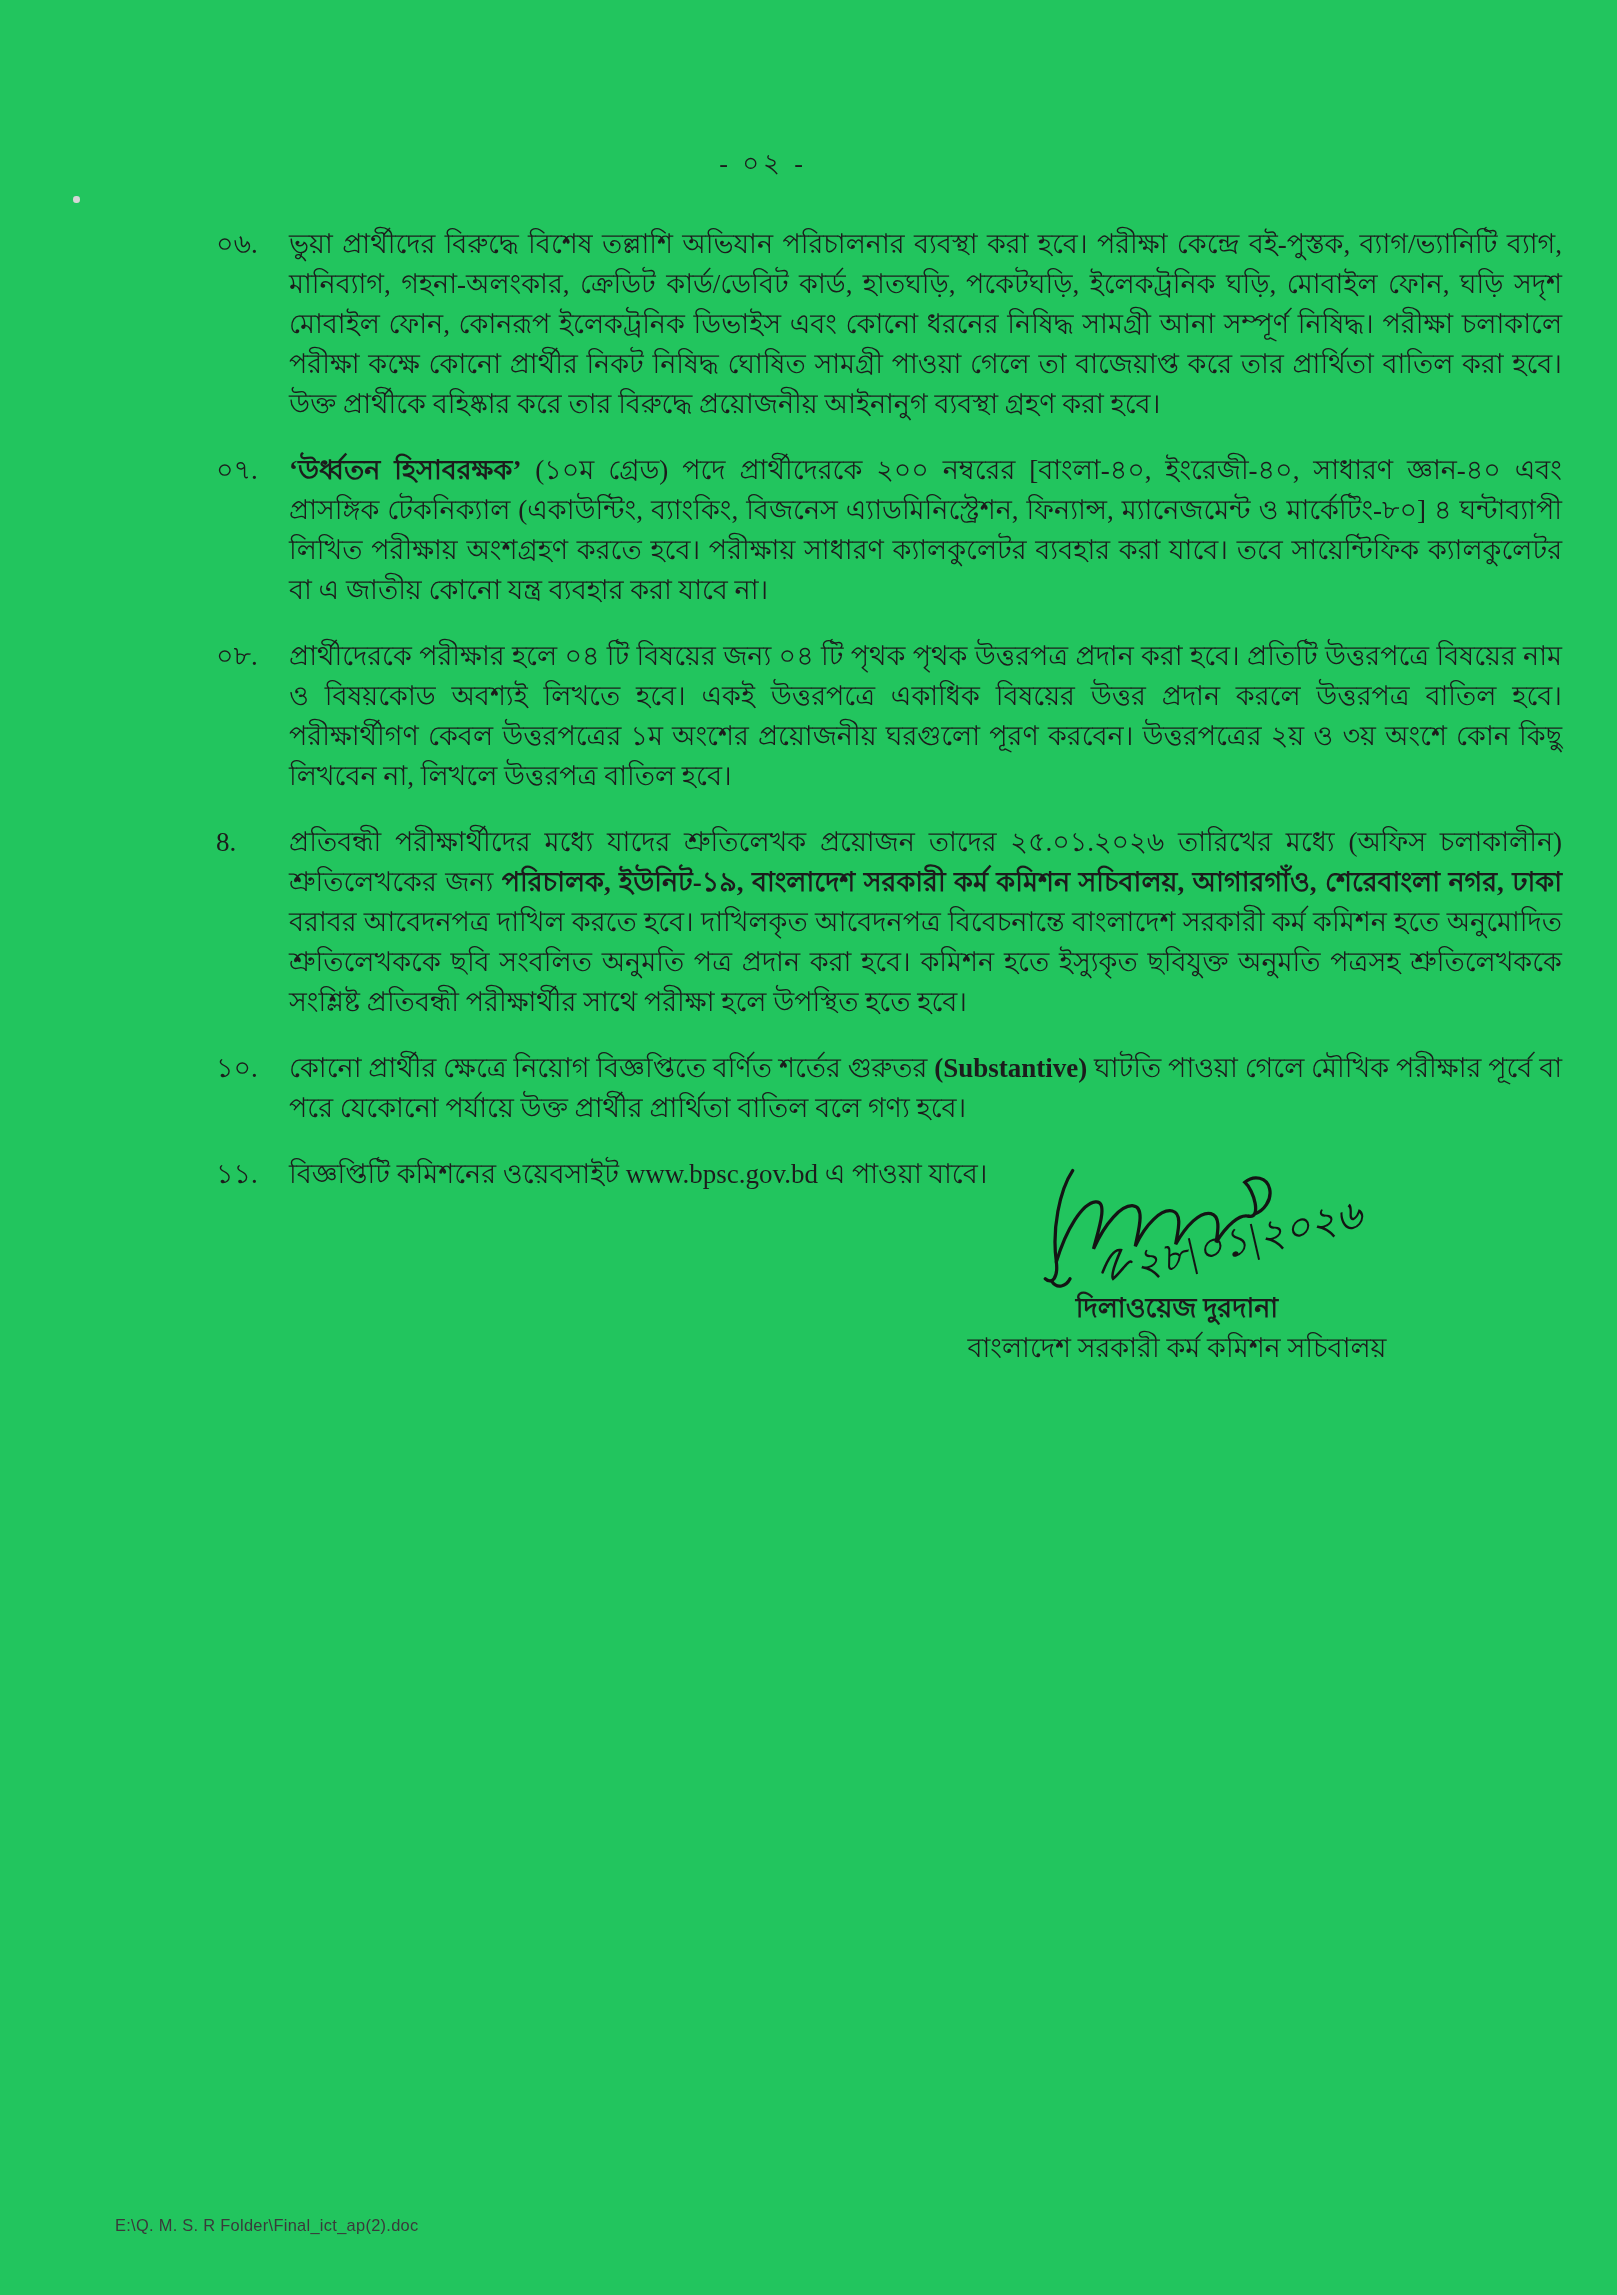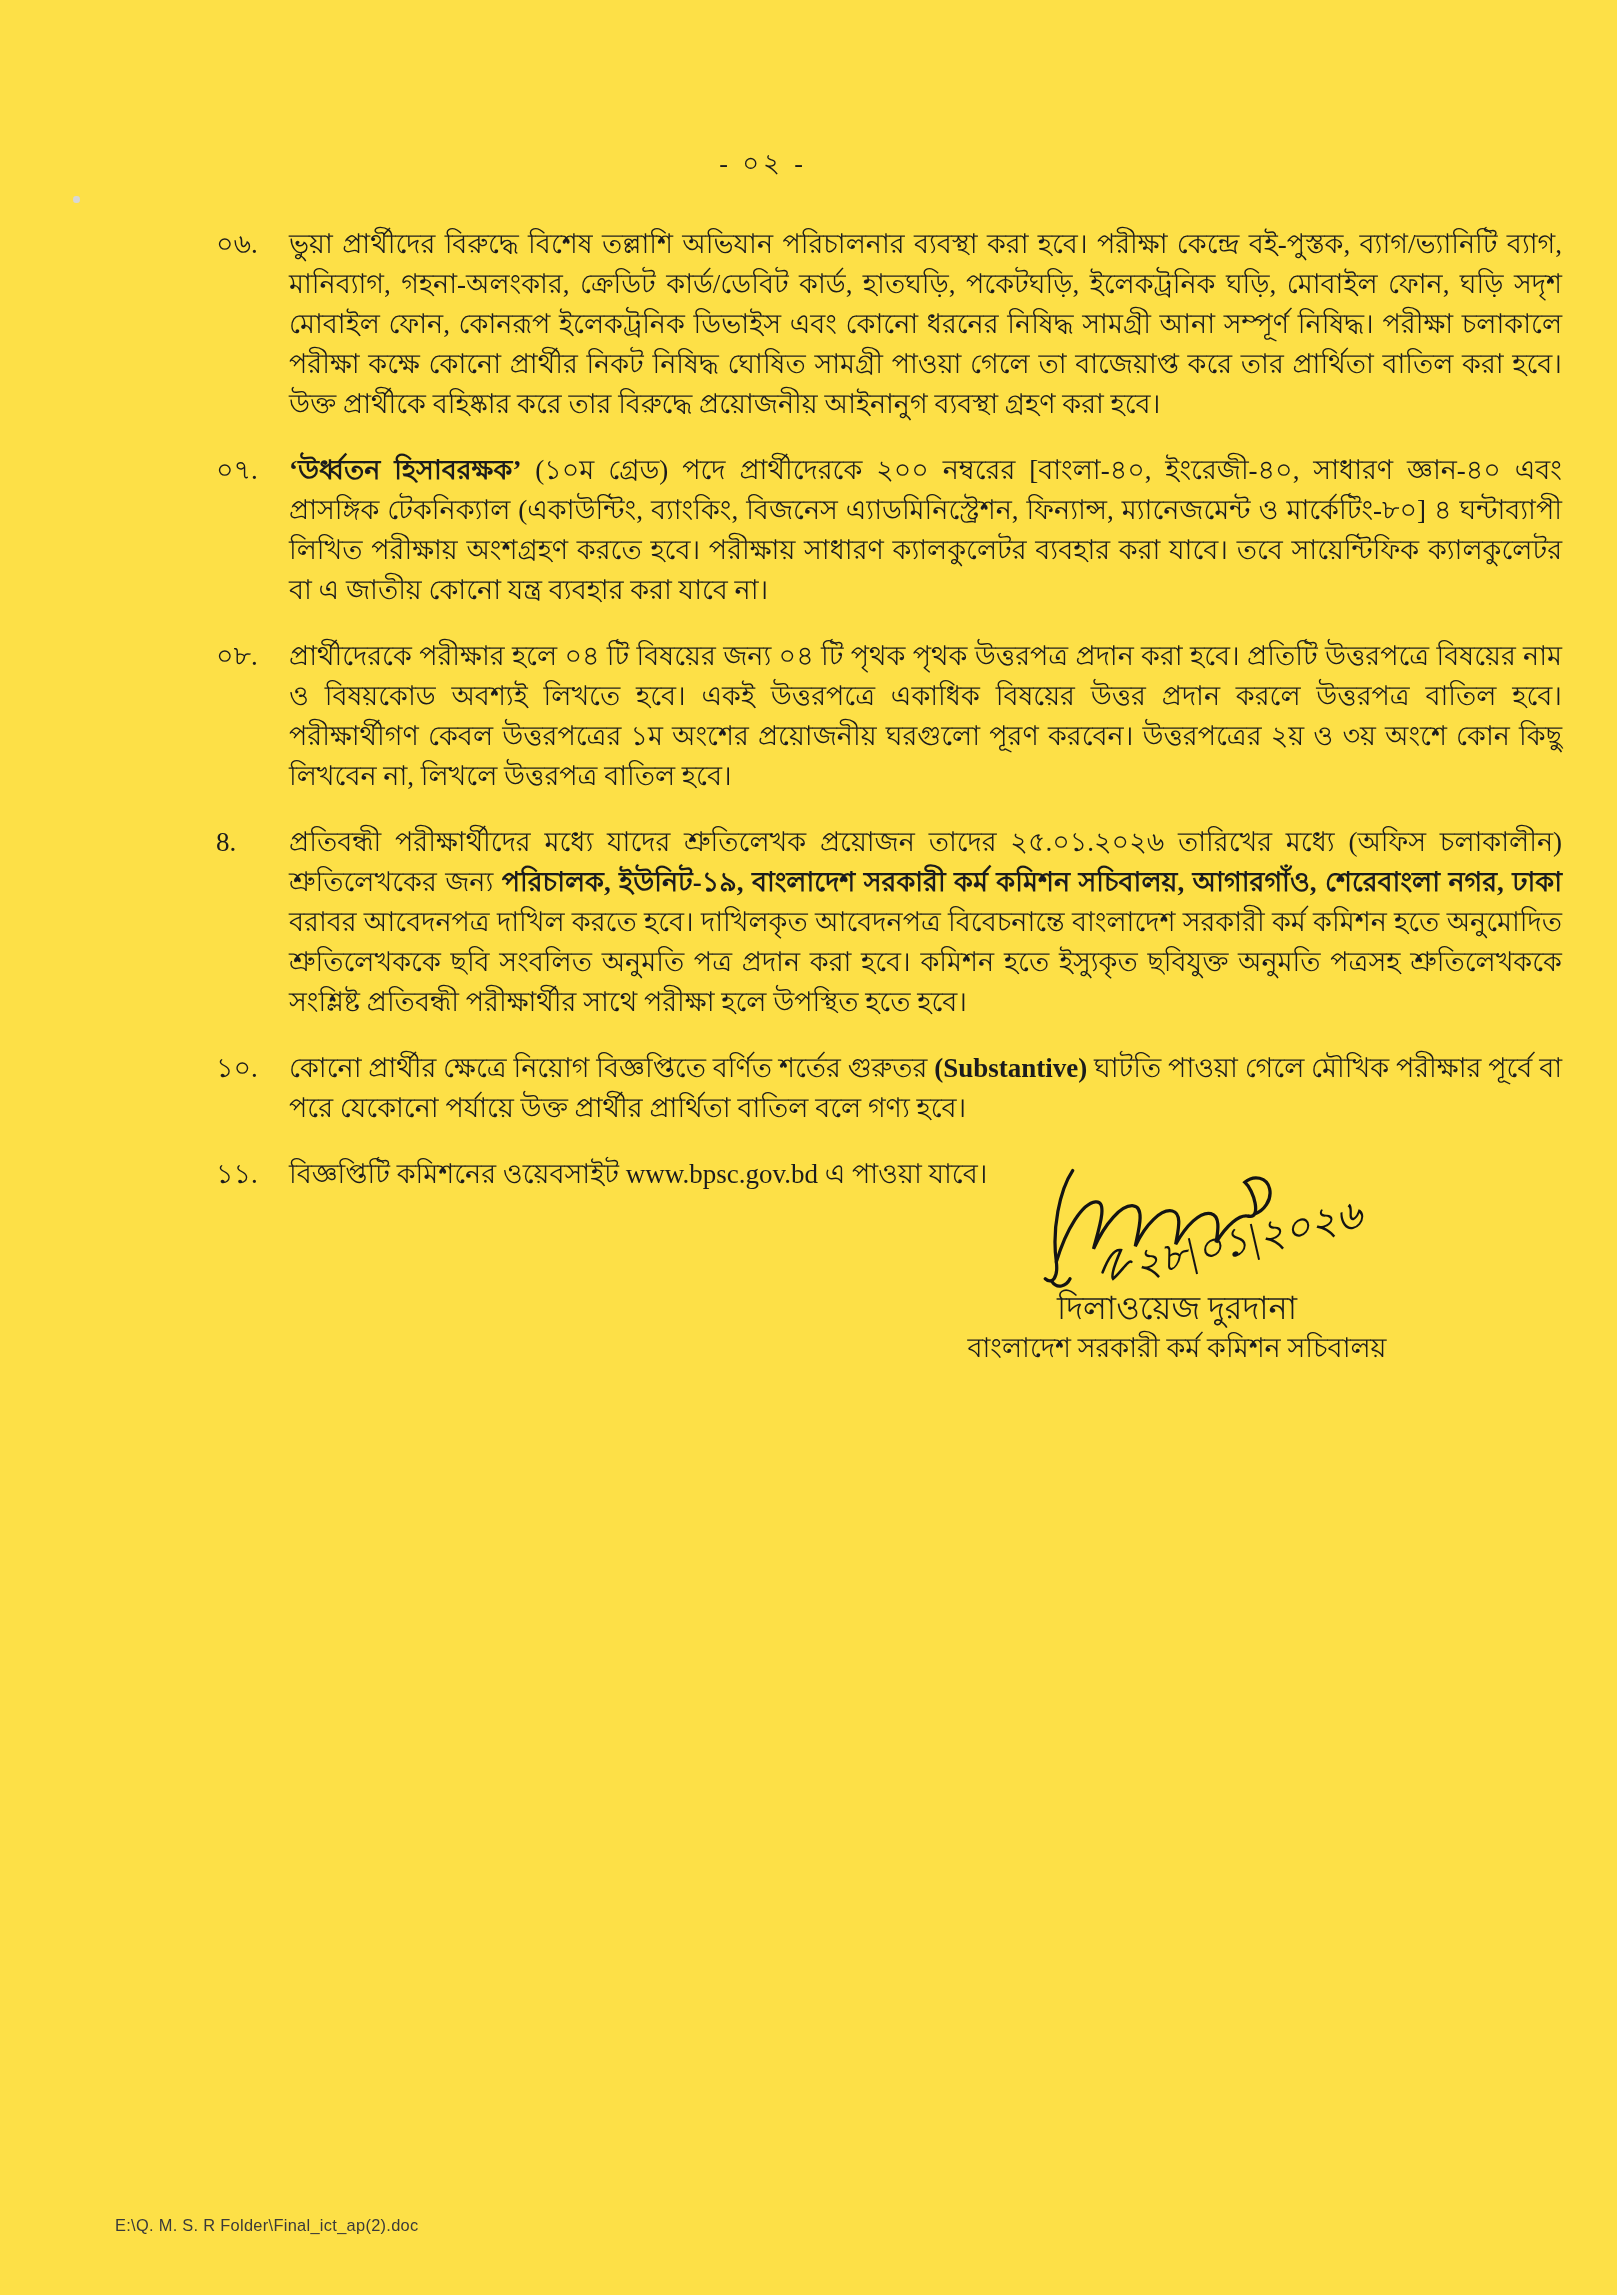--- a/index.html
+++ b/index.html
@@ -5,21 +5,21 @@
   html,body{margin:0;padding:0;}
   body{
     width:1618px;height:2295px;
     background:#ffffff;
     position:relative;
     font-family:"Liberation Serif","DejaVu Serif",serif;
     color:#1c1c1c;
     -webkit-font-smoothing:antialiased;
   }
   .page{
-    position:absolute;inset:0;background:#fde047;overflow:hidden;
+    position:absolute;inset:0;background:#22c55e;overflow:hidden;
   }
   .page-number{
     position:absolute;top:143px;left:0;right:92px;
     text-align:center;
     font-size:26px;letter-spacing:3.9px;
   }
   .items{
     position:absolute;top:224px;left:216px;width:1346px;
   }
   .item{
@@ -35,21 +35,21 @@
   }
   .body b{font-weight:bold;margin-top:34px;}
   .u{
     text-underline-offset:3.9px;
   }
   .sig-block{
     position:absolute;top:1151px;left:909px;width:536px;
     text-align:center;
   }
   .sig-scribble{display:block;margin:0 auto -11.8px auto;}
-  .sig-name{font-size:32px;font-weight:normal;line-height:39px;}
+  .sig-name{font-size:27px;font-weight:bold;line-height:39px;}
   .sig-title{font-size:27px;line-height:41px;}
   .sig-org{font-size:27px;line-height:41px;}
   .footer-path{
     position:absolute;top:2216px;left:115px;
     font-family:"Liberation Sans","DejaVu Sans",sans-serif;
     font-size:16.4px;color:#3a3a3a;letter-spacing:0.3px;
   }
   .smudge{
     position:absolute;top:196px;left:73px;width:6.5px;height:6.5px;
     border-radius:50%;background:#d7d7d7;

